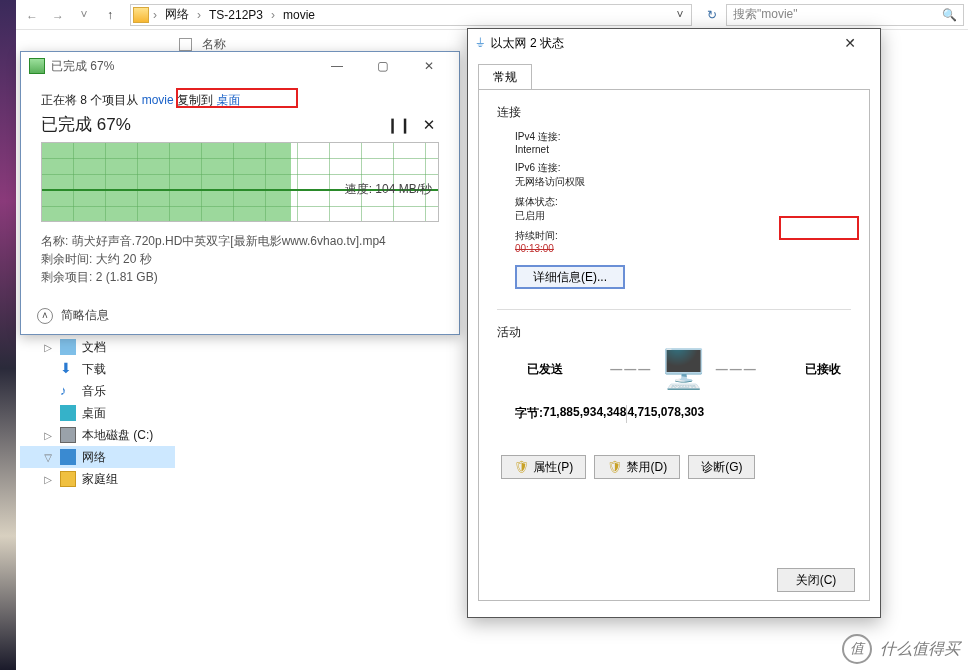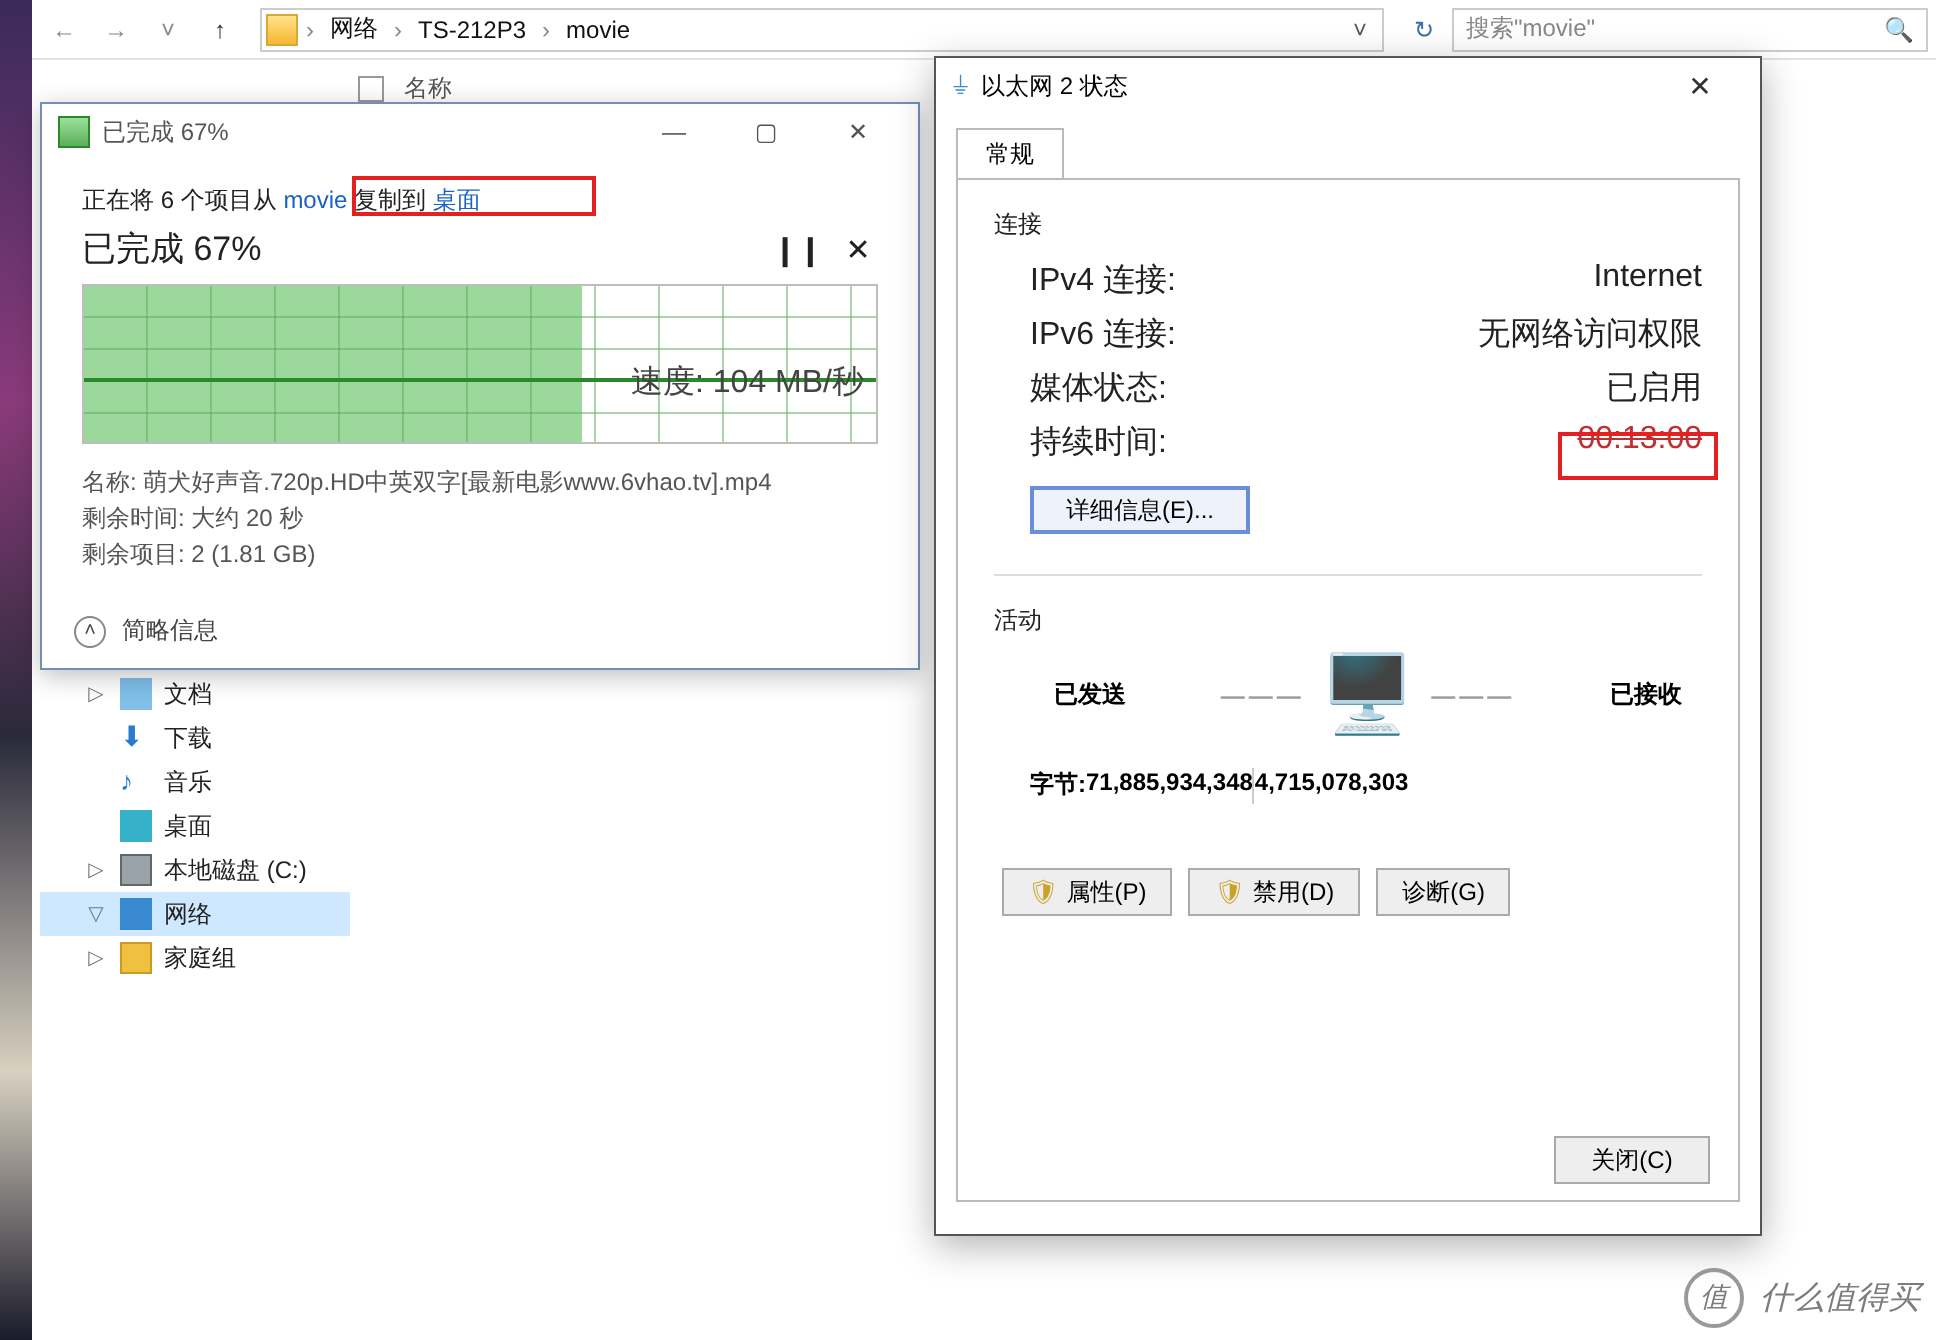--- a/index.html
+++ b/index.html
@@ -42,35 +42,35 @@
 .copydlg .line1 .lk{color:#1a62c8;}
 .copydlg .redbox1{position:absolute; left:155px; top:36px; width:122px; height:20px; border:2px solid #e52020;}
 .copydlg .h{font-size:17px;color:#222;margin-top:4px;display:flex;align-items:center;justify-content:space-between;}
 .copydlg .h .ctrls span{display:inline-block;width:20px;text-align:center;color:#222;font-size:15px;margin-left:8px;}
 .copydlg .graph{position:relative;height:80px;border:1px solid #bdbdbd;margin-top:6px;background:#fff;}
 .copydlg .graph .grid{position:absolute;inset:0;background:
   repeating-linear-gradient(to right, transparent 0 31px, rgba(90,170,90,.5) 31px 32px),
   repeating-linear-gradient(to bottom, transparent 0 15px, rgba(90,170,90,.5) 15px 16px);}
 .copydlg .graph .fill{position:absolute;left:0;top:0;bottom:0;width:63%;background:#9cd89c;}
 .copydlg .graph .lineplot{position:absolute;left:0;right:0;top:46px;height:2px;background:#2a8a2a;}
-.copydlg .graph .spd{position:absolute;right:6px;top:38px;color:#444;font-size:16px;}
+.copydlg .graph .spd{position:absolute;right:6px;top:38px;color:#444;font-size:12px;}
 .copydlg .meta{margin-top:10px;color:#555;line-height:18px;}
 .copydlg .foot{position:absolute;left:16px;bottom:10px;display:flex;align-items:center;gap:8px;color:#444;}
 .copydlg .foot .circ{width:16px;height:16px;border:1px solid #888;border-radius:50%;display:flex;align-items:center;justify-content:center;font-size:10px;}
 
 
 .netdlg { position:absolute; left:467px; top:28px; width:414px; height:590px; background:#fff; border:1px solid #555; box-shadow:0 5px 18px rgba(0,0,0,.3);}
 .netdlg .titlebar{height:28px;display:flex;align-items:center;padding:0 8px;}
 .netdlg .titlebar .nicn{color:#3a8ad1;margin-right:6px;}
 .netdlg .titlebar .close{margin-left:auto;width:44px;text-align:center;color:#333;font-size:14px;}
 .netdlg .tabs{margin:6px 10px 0;display:flex;}
 .netdlg .tab{padding:4px 14px;border:1px solid #bbb;border-bottom:none;background:#fff;font-size:12px;position:relative;top:1px;}
 .netdlg .panel{margin:0 10px 10px;border:1px solid #bbb;padding:14px 18px 12px;height:512px;position:relative;}
 .netdlg .sect{color:#222;font-size:12px;margin-bottom:6px;}
-.netdlg .kv{display:flex;justify-content:space-between;padding:3px 0 3px 18px;color:#222;font-size:16px;}
+.netdlg .kv{display:flex;justify-content:space-between;padding:3px 0 3px 18px;color:#222;font-size:10px;flex-direction:column;}
 .netdlg .kv .v.strike{text-decoration:line-through;color:#c03030;}
 .netdlg .redbox2{position:absolute;right:10px;top:126px;width:80px;height:24px;border:2px solid #e52020;}
 .netdlg .detailbtn{margin:8px 0 0 18px;width:110px;height:24px;border:2px solid #6a8fd6;background:#eef3fb;font-size:12px;}
 .netdlg hr{border:none;border-top:1px solid #ddd;margin:20px 0 14px;}
 .netdlg .activity{padding:0 0 0 0;font-weight:bold;}
 .netdlg .actrow{display:flex;align-items:center;justify-content:space-between;padding:0 10px 0 30px;}
 .netdlg .actrow .mid{display:flex;align-items:center;gap:8px;}
 .netdlg .actrow .pcicn{font-size:38px;color:#5a8fd1;}
 .netdlg .dash{color:#999;letter-spacing:2px;}
 .netdlg .bytes{display:flex;justify-content:flex-start;padding:14px 10px 0 18px;}
@@ -161,21 +161,21 @@
     <span class="ticn"></span>
     <span>已完成 67%</span>
     <div class="winbtns">
       <span>—</span>
       <span>▢</span>
       <span>✕</span>
     </div>
   </div>
   <div class="body">
     <div class="line1">
-      <span>正在将 6 个项目从 </span><span class="lk">movie</span><span> 复制到 </span><span class="lk">桌面</span>
+      <span>正在将 8 个项目从 </span><span class="lk">movie</span><span> 复制到 </span><span class="lk">桌面</span>
     </div>
     <div class="h">
       <span>已完成 67%</span>
       <span class="ctrls">
         <span>❙❙</span>
         <span>✕</span>
       </span>
     </div>
     <div class="graph">
       <div class="fill"></div>

